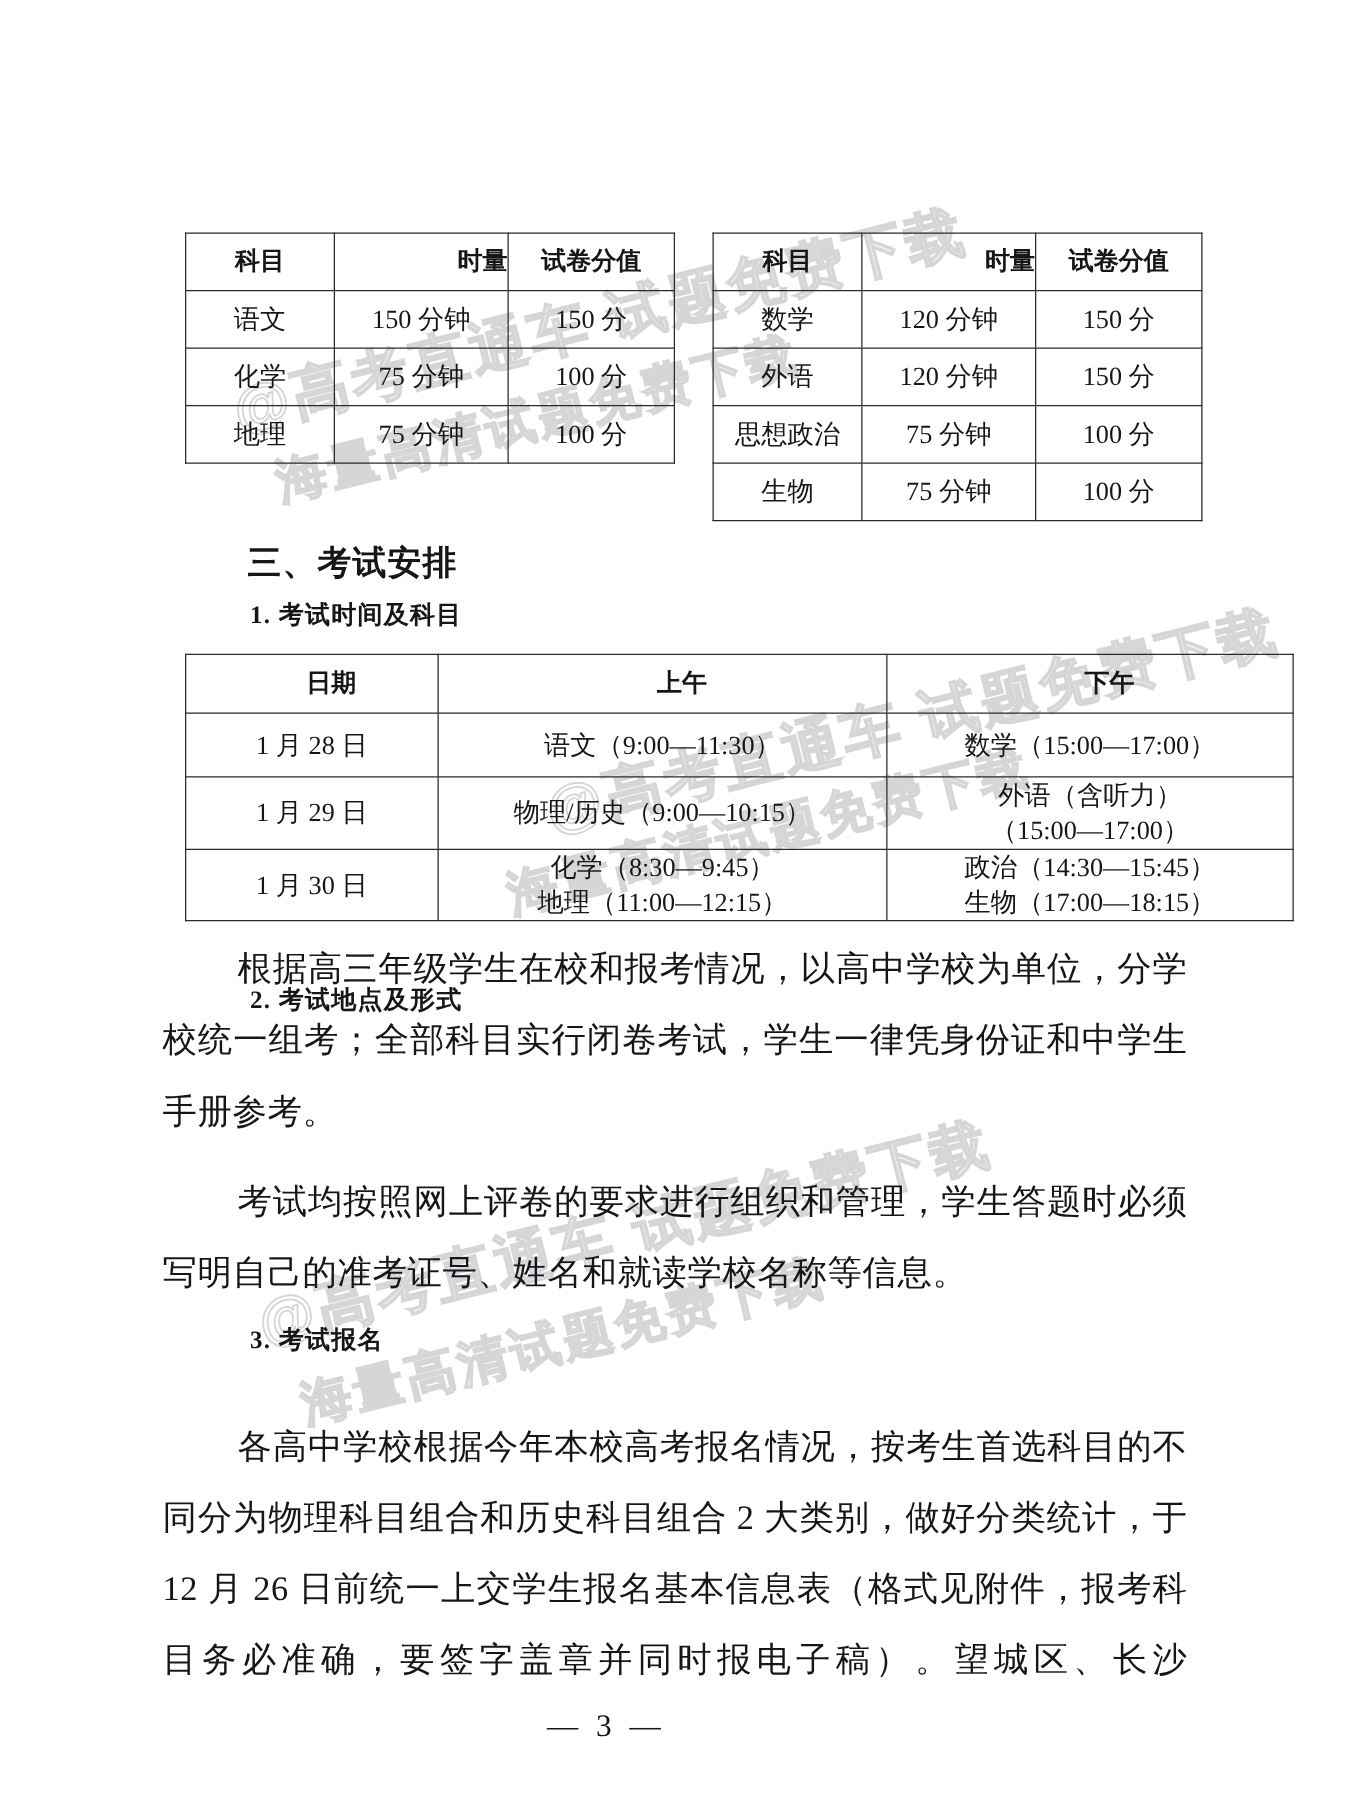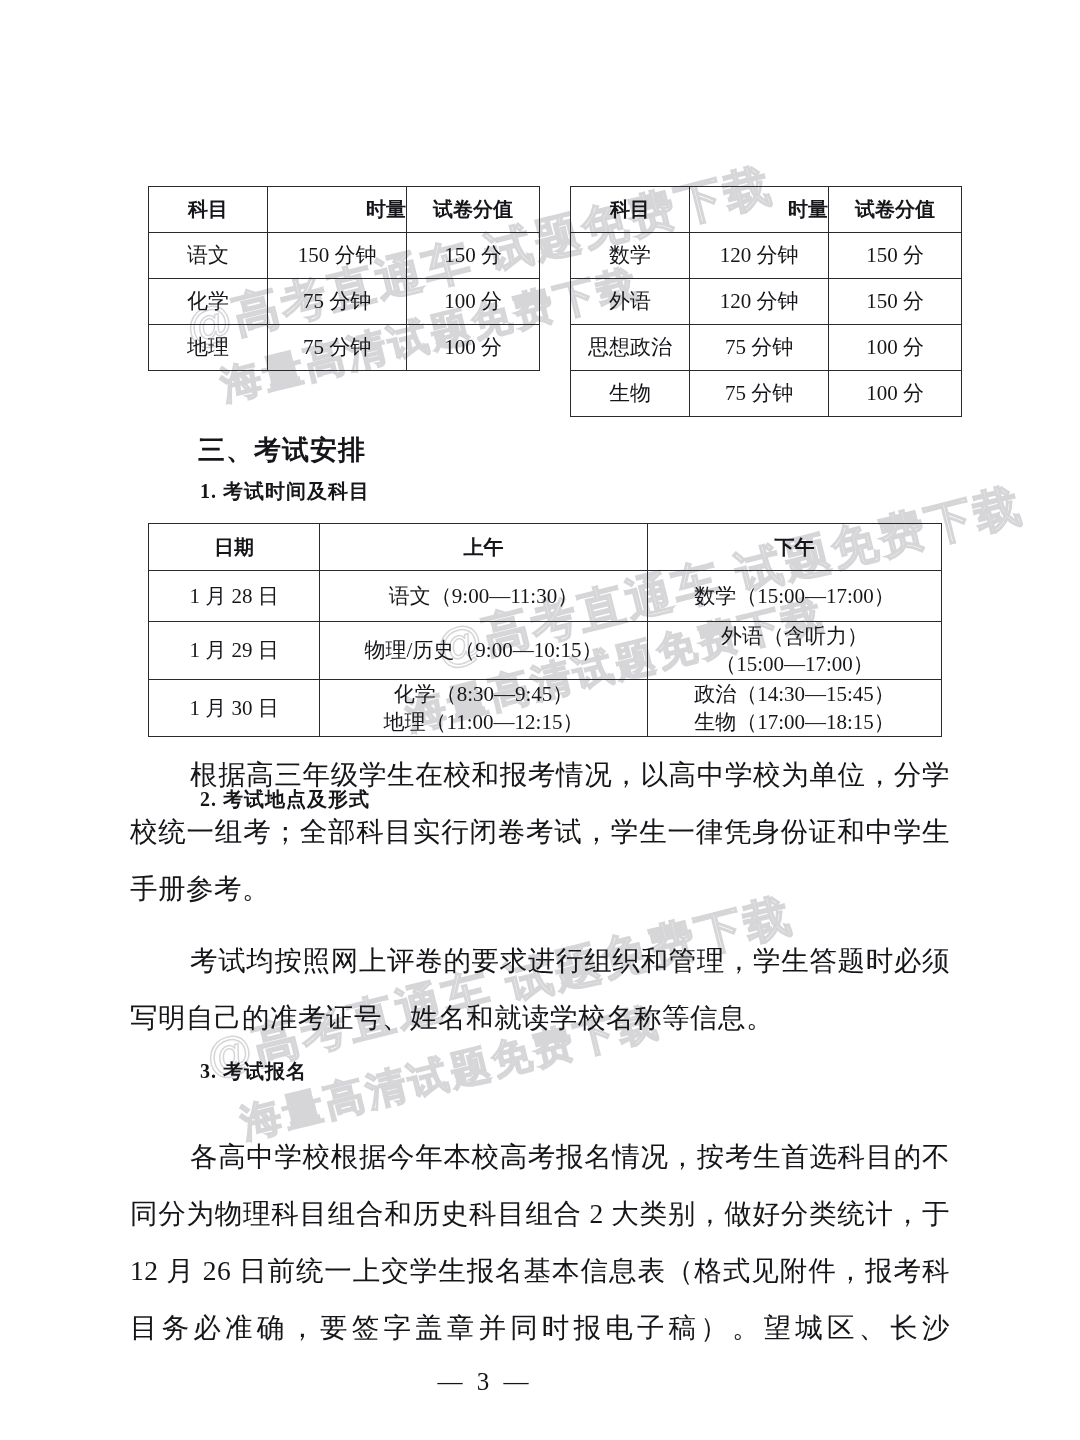--- a/index.html
+++ b/index.html
@@ -67,21 +67,21 @@
   .subj-tbl td, .subj-tbl th { height: 45px; }
   .subj-tbl .c-subject { width: 118px; }
   .subj-tbl .c-duration { width: 138px; text-align: right; }
   .subj-tbl .c-score { width: 132px; }
 
   
   #schedule-table { left: 148px; top: 523px; }
   #schedule-table .c-date { width: 170px; }
   #schedule-table .c-morning { width: 327px; }
   #schedule-table .c-afternoon { width: 293px; }
-  #schedule-table th { height: 46px; }
+  #schedule-table th { height: 46px; padding-left: 31px; }
   #schedule-table td { height: 50px; }
   #schedule-table td.tall { height: 54px; }
   .cellline { display: block; }
 
   
   .blk {
     position: absolute;
     z-index: 10;
   }
   .h-section {

